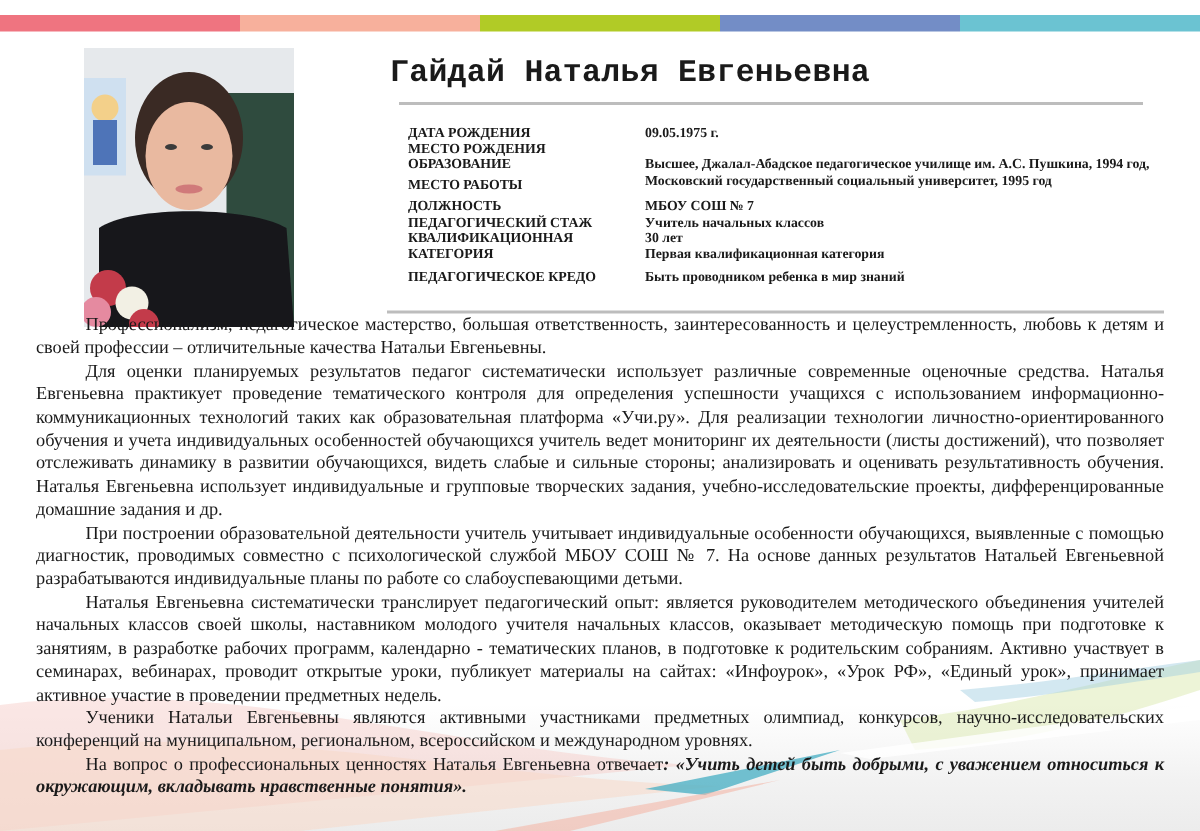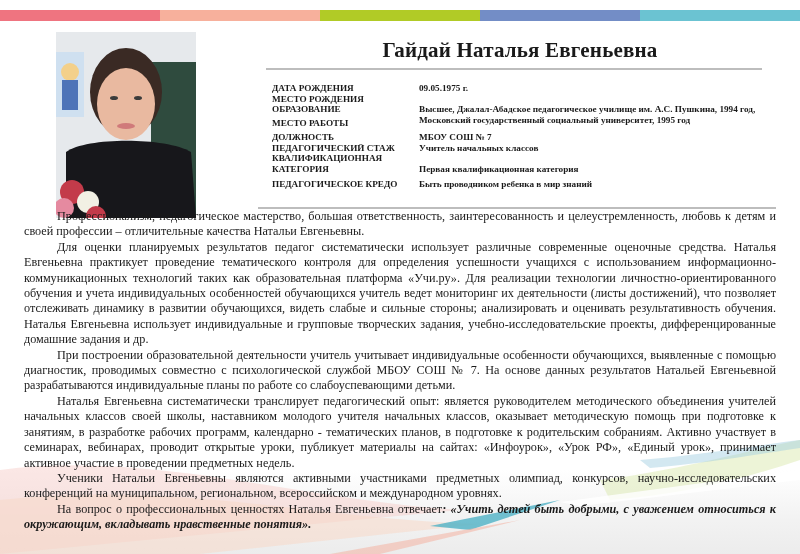--- a/index.html
+++ b/index.html
@@ -14,26 +14,26 @@
   .bottom-bg {
     position:absolute; left:0; top:470px; width:800px; height:84px;
     background:linear-gradient(180deg, #ffffff 0%, #f2f2f2 60%, #ececec 100%);
   }
   .swoosh { position:absolute; left:0; top:440px; width:800px; height:114px; }
   .photo {
     position:absolute; left:56px; top:32px; width:140px; height:186px; overflow:hidden;
     background:linear-gradient(160deg,#e8ecef 0%,#d9dde0 40%,#2e4a3d 70%,#1b1b1f 100%);
   }
   .title {
-    position:absolute; left:260px; top:38px; width:520px; text-align:center;
-    font-weight:bold; font-size:21px; letter-spacing:0.2px;
+    position:absolute; left:260px; top:38px; width:520px; 
+    font-weight:bold; font-size:21px; letter-spacing:0.2px;font-family:Liberation Mono, monospace;
   }
   .rule { position:absolute; height:2px; background:#bdbdbd; }
   .info { position:absolute; left:272px; top:83px; width:510px; font-size:9.2px; font-weight:bold; line-height:10.6px; }
-  .info .row { display:flex; }
+  .info .row { display:flex;gap:11px; }
   .info .lbl { width:147px; flex:none; }
   .info .val { flex:1; }
   .gap3 { margin-top:3px;justify-content:flex-end; }
   .gap5 { margin-top:5px;align-items:flex-end; }
   .body-text {
     position:absolute; left:24px; top:209px; width:752px;
     font-size:12.2px; line-height:15.4px; text-align:justify;
   }
   .body-text p { margin:0; text-indent:33px; }
   .quote { font-weight:bold; font-style:italic; }
@@ -105,20 +105,21 @@
   <div class="row gap3">
     <span class="lbl">ДОЛЖНОСТЬ</span>
     <span class="val">МБОУ СОШ № 7</span>
   </div>
   <div class="row">
     <span class="lbl">ПЕДАГОГИЧЕСКИЙ  СТАЖ</span>
     <span class="val">Учитель начальных классов</span>
   </div>
   <div class="row">
     <span class="lbl">КВАЛИФИКАЦИОННАЯ</span>
+    <span class="val">30 лет</span>
   </div>
   <div class="row">
     <span class="lbl">КАТЕГОРИЯ</span>
     <span class="val">Первая квалификационная категория</span>
   </div>
   <div class="row gap5">
     <span class="lbl">ПЕДАГОГИЧЕСКОЕ КРЕДО</span>
     <span class="val">Быть проводником ребенка в мир знаний</span>
   </div>
 </div>

